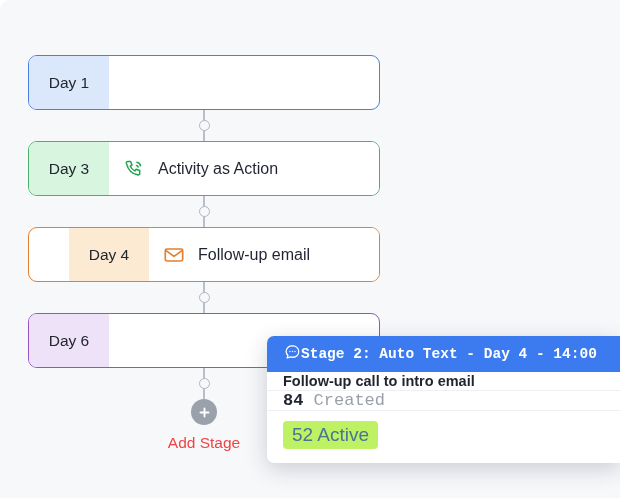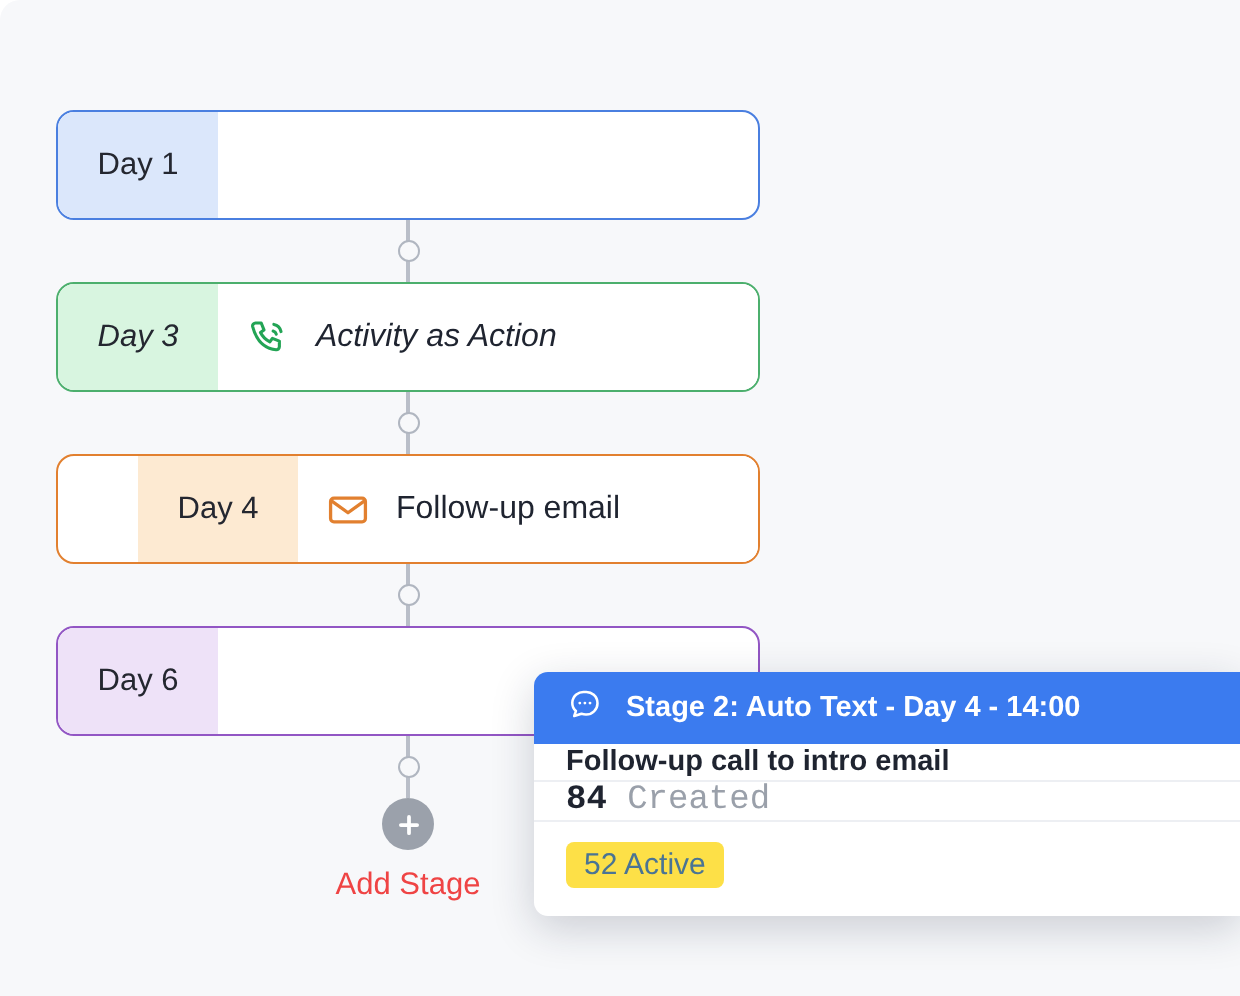--- a/index.html
+++ b/index.html
@@ -63,21 +63,21 @@
     font-size: 16px;
     color: #1f2430;
     white-space: nowrap;
   }
 
   .stage-icon { width: 22px; height: 22px; display: block; flex: 0 0 22px; }
 
   
   .theme-blue   { border-color: #4a7fe0; }
   .theme-blue   .stage-day { background: #dbe7fb; }
-  .theme-green  { border-color: #4caf6d; font-style: italic; }
+  .theme-green  { border-color: #4caf6d; }
   .theme-green  .stage-day { background: #d8f5e0; }
   .theme-orange { border-color: #e2802f; padding-left: 40px; }
   .theme-orange .stage-day { background: #fdead2; }
   .theme-purple { border-color: #9256c4; }
   .theme-purple .stage-day { background: #eee2f8; }
 
   
   .connector {
     position: relative;
     height: 31px;
@@ -136,24 +136,24 @@
     top: 336px;
     width: 353px;
     background: #ffffff;
     border-radius: 7px 0 0 7px;
     box-shadow: 0 6px 22px rgba(25,35,60,0.20);
     overflow: hidden;
   }
   #tooltip-header {
     display: flex;
     align-items: center;
-    gap: 12px;
     height: 36px;
     padding: 0 16px;
     background: #3b7bef;
+    font-family: Liberation Mono, monospace;
   }
   #tooltip-header .title {
     font-size: 14.5px;
     font-weight: bold;
     color: #ffffff;
     white-space: nowrap;
   }
   .tt-row {
     padding: 0 16px;
     border-bottom: 1px solid #edeff3;
@@ -163,23 +163,23 @@
     font-size: 14.5px;
     font-weight: bold;
     color: #1f2430;
   }
   .tt-metric { font-size: 17px; color: #9aa0aa; font-family: Liberation Mono, monospace; }
   .tt-metric b { color: #1f2430; font-weight: bold; }
   .tt-badge {
     display: inline-block;
     padding: 3px 9px;
     border-radius: 4px;
-    background: #fde047;
+    background: #bef264;
     color: #4a7494;
-    font-size: 15px;
+    font-size: 19px;
   }
   .tt-badge-row { padding: 10px 16px 14px 16px; }
 </style>
 </head>
 <body>
 
 <div id="canvas">
 
   <div id="flow">
 

